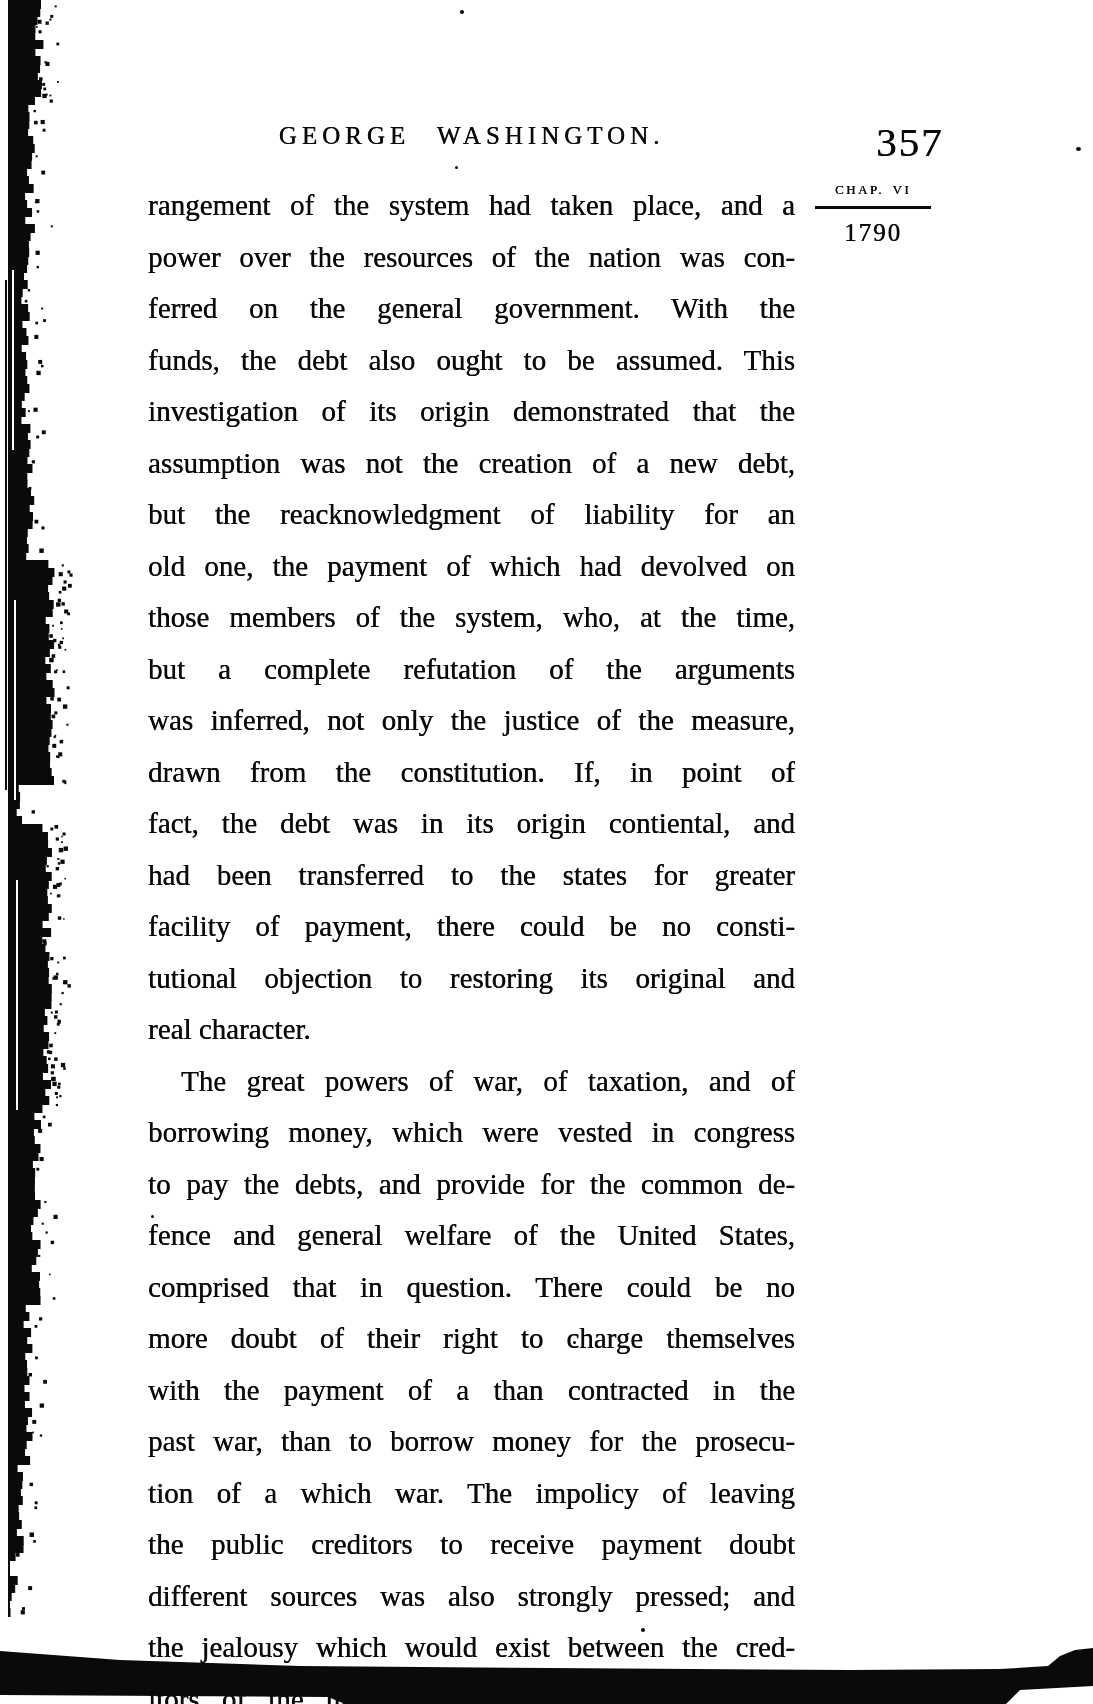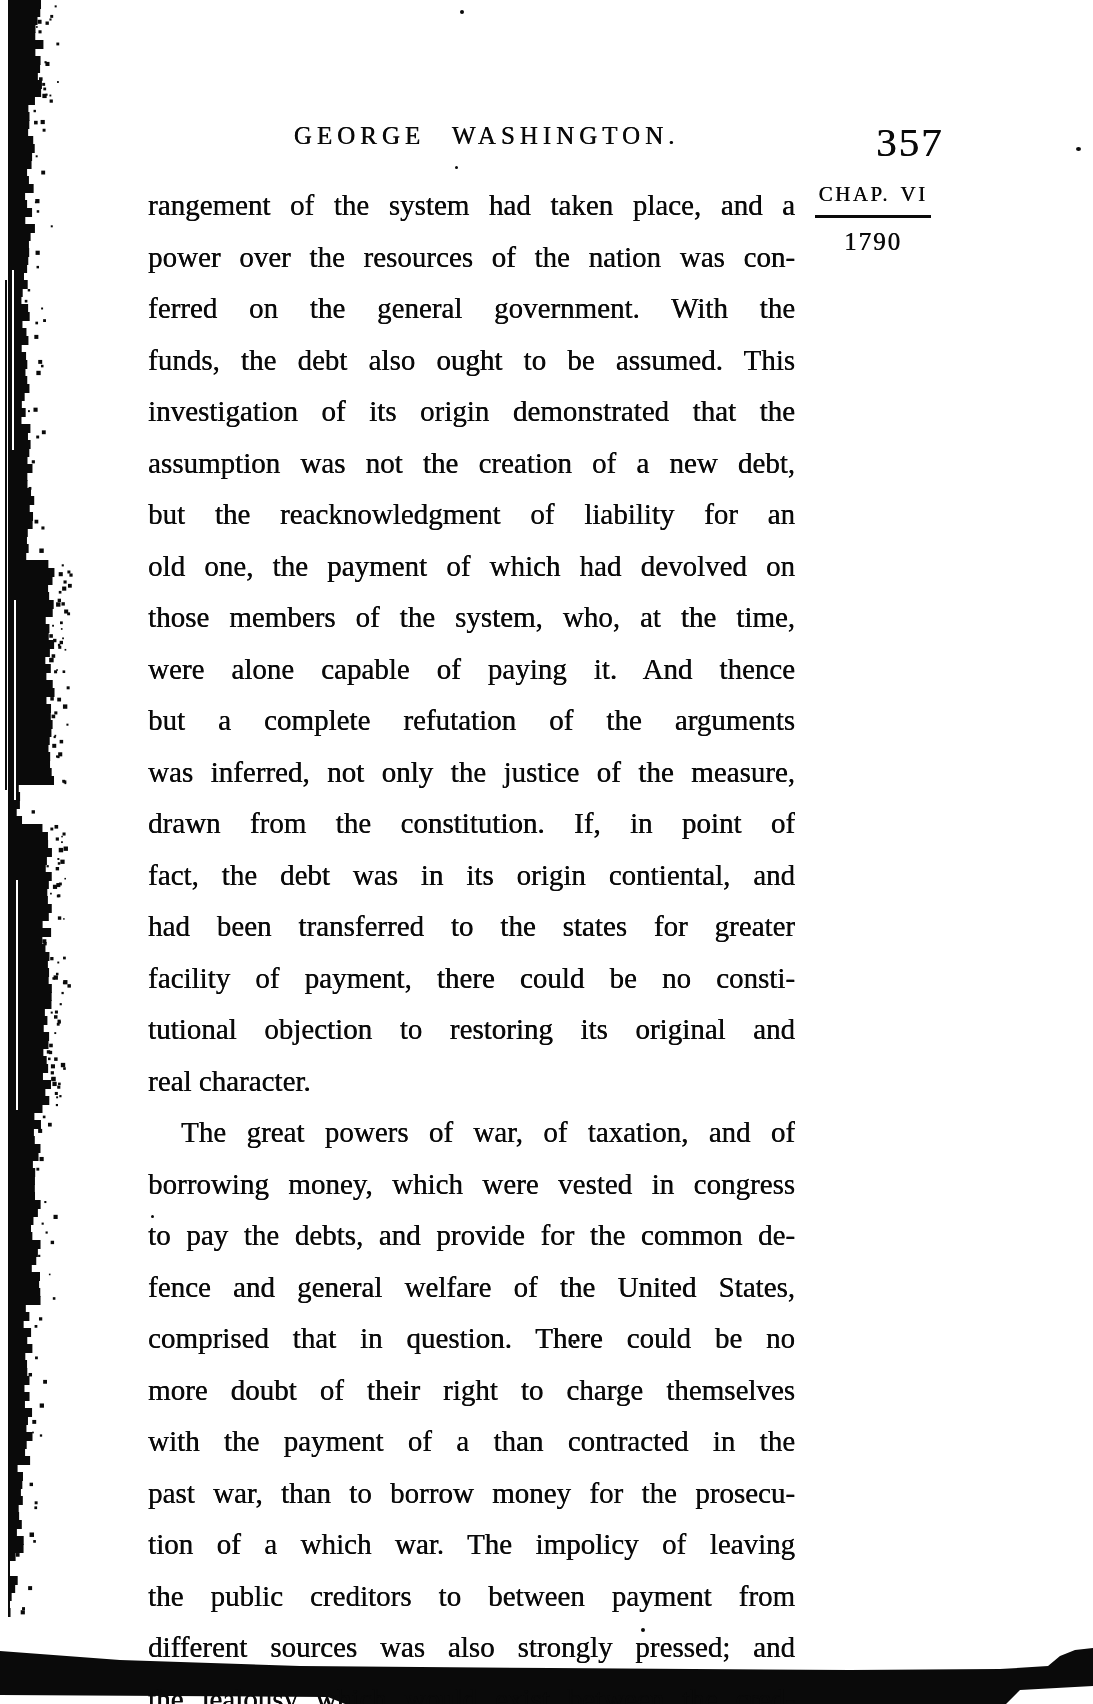--- a/index.html
+++ b/index.html
@@ -8,21 +8,21 @@
     width: 1093px;
     height: 1704px;
     background: #ffffff;
     overflow: hidden;
     font-family: "Liberation Serif", "DejaVu Serif", serif;
     color: #0a0a0a;
   }
   
   .running-title {
     position: absolute;
-    left: 163px;
+    left: 148px;
     top: 122px;
     width: 647px;
     text-align: center;
     font-size: 25px;
     letter-spacing: 5px;
     word-spacing: 16px;
     white-space: nowrap;
     text-shadow: 0.4px 0 0 currentColor;
   }
   .page-number {
@@ -35,21 +35,21 @@
   }
   
   .margin-notes {
     position: absolute;
     left: 815px;
     top: 182px;
     width: 116px;
     text-align: center;
   }
   .chapter-note {
-    font-size: 21px;
+    font-size: 13px;
     letter-spacing: 2.5px;
     word-spacing: 3px;
     white-space: nowrap;
     text-shadow: 0.4px 0 0 currentColor;
   }
   .chapter-rule {
     margin: 8px 0 10px 0;
     height: 3px;
     background: #0a0a0a;
     border: none;
@@ -503,39 +503,38 @@
   <div class="body-text" id="body-text">
       <div class="bline just">rangement of the system had taken place, and a</div>
       <div class="bline just">power over the resources of the nation was con-</div>
       <div class="bline just">ferred on the general government.  With the</div>
       <div class="bline just">funds, the debt also ought to be assumed.  This</div>
       <div class="bline just">investigation of its origin demonstrated that the</div>
       <div class="bline just">assumption was not the creation of a new debt,</div>
       <div class="bline just">but the reacknowledgment of liability for an</div>
       <div class="bline just">old one, the payment of which had devolved on</div>
       <div class="bline just">those members of the system, who, at the time,</div>
-      <div class="bline just">were alone capable of paying it.  And thence</div>
       <div class="bline just">but a complete refutation of the arguments</div>
       <div class="bline just">was inferred, not only the justice of the measure,</div>
       <div class="bline just">drawn from the constitution.  If, in point of</div>
       <div class="bline just">fact, the debt was in its origin contiental, and</div>
       <div class="bline just">had been transferred to the states for greater</div>
       <div class="bline just">facility of payment, there could be no consti-</div>
       <div class="bline just">tutional objection to restoring its original and</div>
       <div class="bline">real character.</div>
       <div class="bline just indent">The great powers of war, of taxation, and of</div>
       <div class="bline just">borrowing money, which were vested in congress</div>
       <div class="bline just">to pay the debts, and provide for the common de-</div>
       <div class="bline just">fence and general welfare of the United States,</div>
       <div class="bline just">comprised that in question.  There could be no</div>
       <div class="bline just">more doubt of their right to charge themselves</div>
       <div class="bline just">with the payment of a than contracted in the</div>
       <div class="bline just">past war, than to borrow money for the prosecu-</div>
       <div class="bline just">tion of a which war.  The impolicy of leaving</div>
-      <div class="bline just">the public creditors to between payment from</div>
+      <div class="bline just">the public creditors to receive payment doubt</div>
       <div class="bline just">different sources was also strongly pressed; and</div>
       <div class="bline just">the jealousy which would exist between the cred-</div>
       <div class="bline just">itors of the union and of the states, was con-</div>
     </div>
 
   <div class="speck" style="left:1076px;top:147px;width:5px;height:4px;"></div>
   <div class="speck" style="left:460px;top:10px;width:4px;height:4px;"></div>
   <div class="speck" style="left:641px;top:1628px;width:4px;height:4px;"></div>
   <div class="speck" style="left:573px;top:1341px;width:3px;height:3px;"></div>
   <div class="speck" style="left:151px;top:1215px;width:3px;height:3px;"></div>

